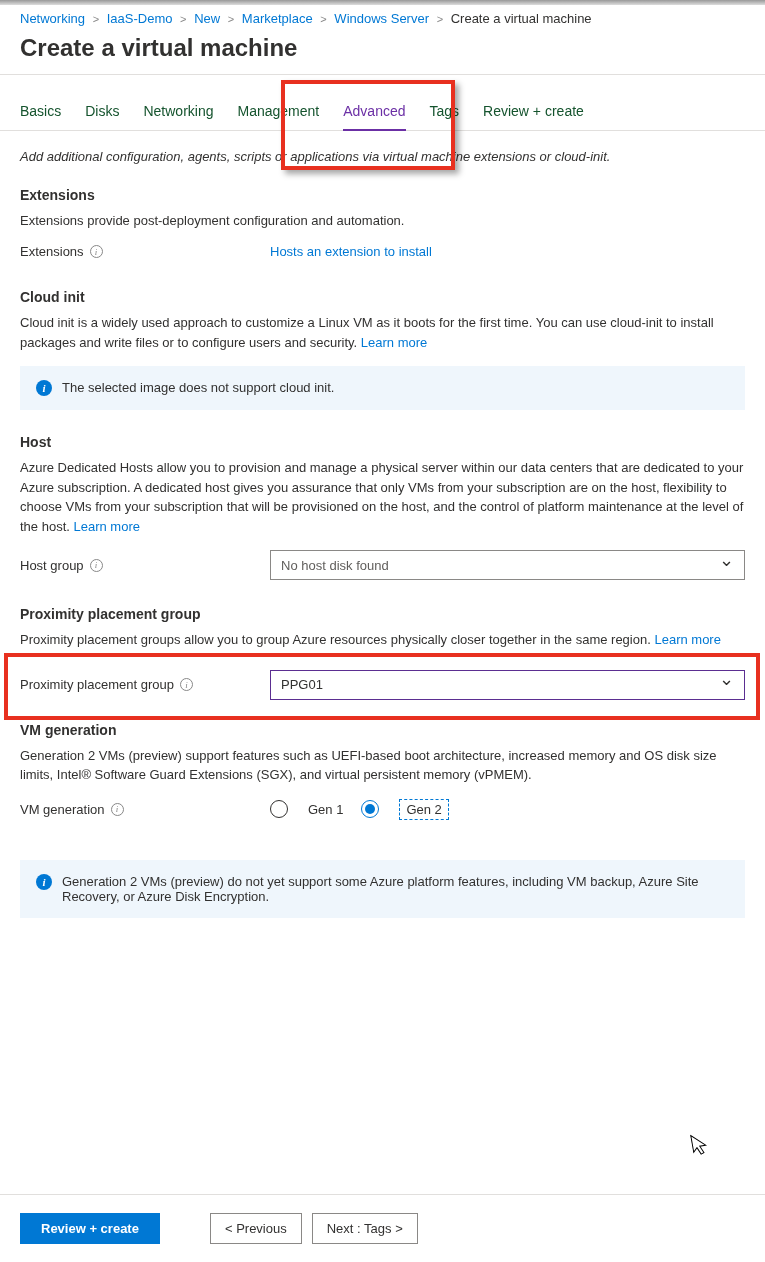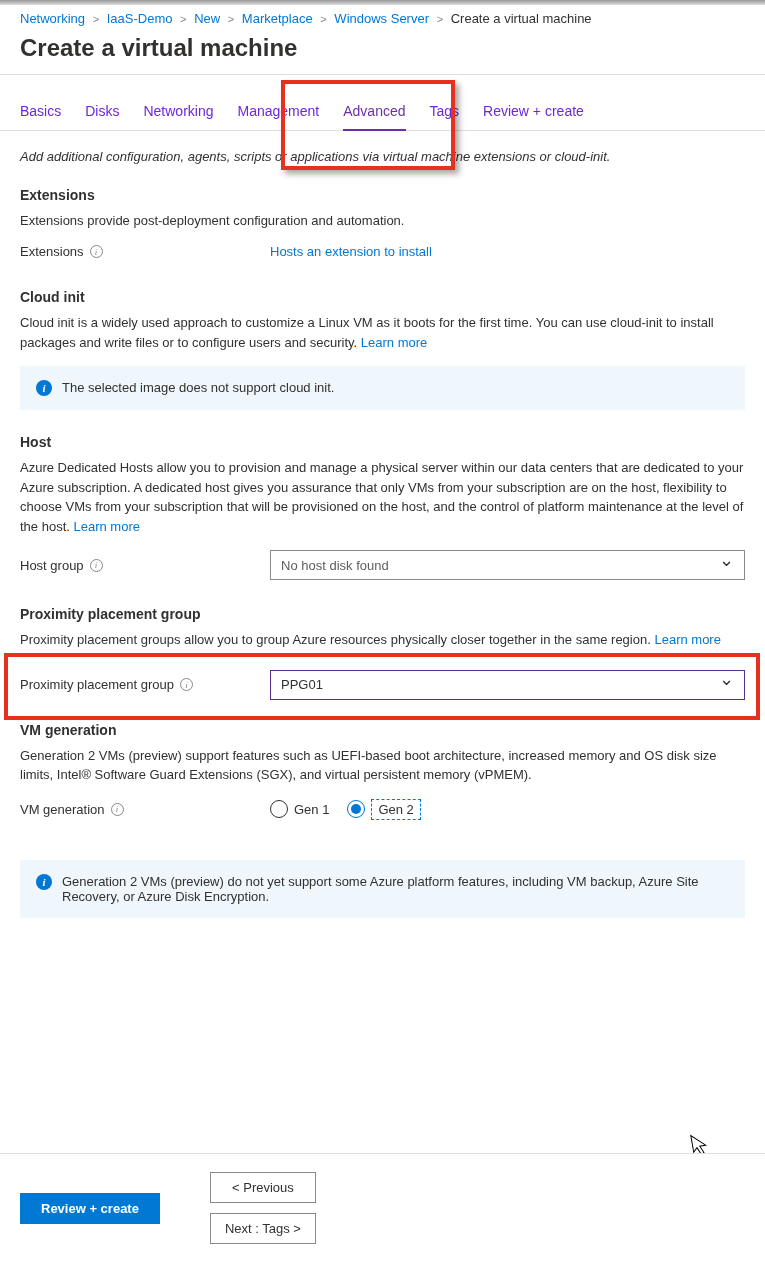--- a/index.html
+++ b/index.html
@@ -35,21 +35,21 @@
   .tabs {
     display: flex;
     gap: 24px;
     padding: 28px 20px 0 20px;
     border-bottom: 1px solid #e1dfdd;
     font-size: 14px;
     position: relative;
   }
   .tab {
     padding-bottom: 10px;
-    color: #6d28d9;
+    color: #14532d;
     cursor: pointer;
   }
   .tab.active {
     color: #6b2fa5;
     border-bottom: 2px solid #6b2fa5;
     margin-bottom: -1px;
   }
   .content { padding: 16px 20px 0 20px; }
   .desc { font-size: 13px; color: #323130; line-height: 1.5; margin-bottom: 20px; font-style: italic; }
   h3.section-h {
@@ -138,21 +138,21 @@
   .chevron-outline::before {
     content: "⌄";
     font-size: 18px;
     color: #323130;
     line-height: 0;
     position: relative;
     top: -4px;
   }
   .radio-group { display: flex; gap: 18px; align-items: center; }
   .radio {
-    display: flex; align-items: center; gap: 6px; cursor: pointer;
+    display: flex; align-items: center; gap: 20px; cursor: pointer;
   }
   .radio-circle {
     width: 18px; height: 18px; border: 1px solid #323130; border-radius: 50%;
     display: inline-flex; align-items: center; justify-content: center;
   }
   .radio-circle.checked { border-color: #0078d4; }
   .radio-circle.checked::after {
     content: ""; width: 10px; height: 10px; background: #0078d4; border-radius: 50%;
   }
   .radio-label-selected {
@@ -198,21 +198,21 @@
     background: #fff;
     color: #323130;
   }
   .btn.primary {
     background: #0078d4;
     color: #fff;
     border-color: #0078d4;
     font-weight: 600;
     padding: 7px 20px;
   }
-  .footer-secondary { display: flex; gap: 10px; flex-direction: column; }
+  .footer-secondary { display: flex; gap: 10px; }
   .cursor-arrow {
     position: absolute;
     right: 55px;
     bottom: 100px;
     font-size: 20px;
     transform: rotate(-10deg);
     color: #000;
   }
 </style>
 </head>

